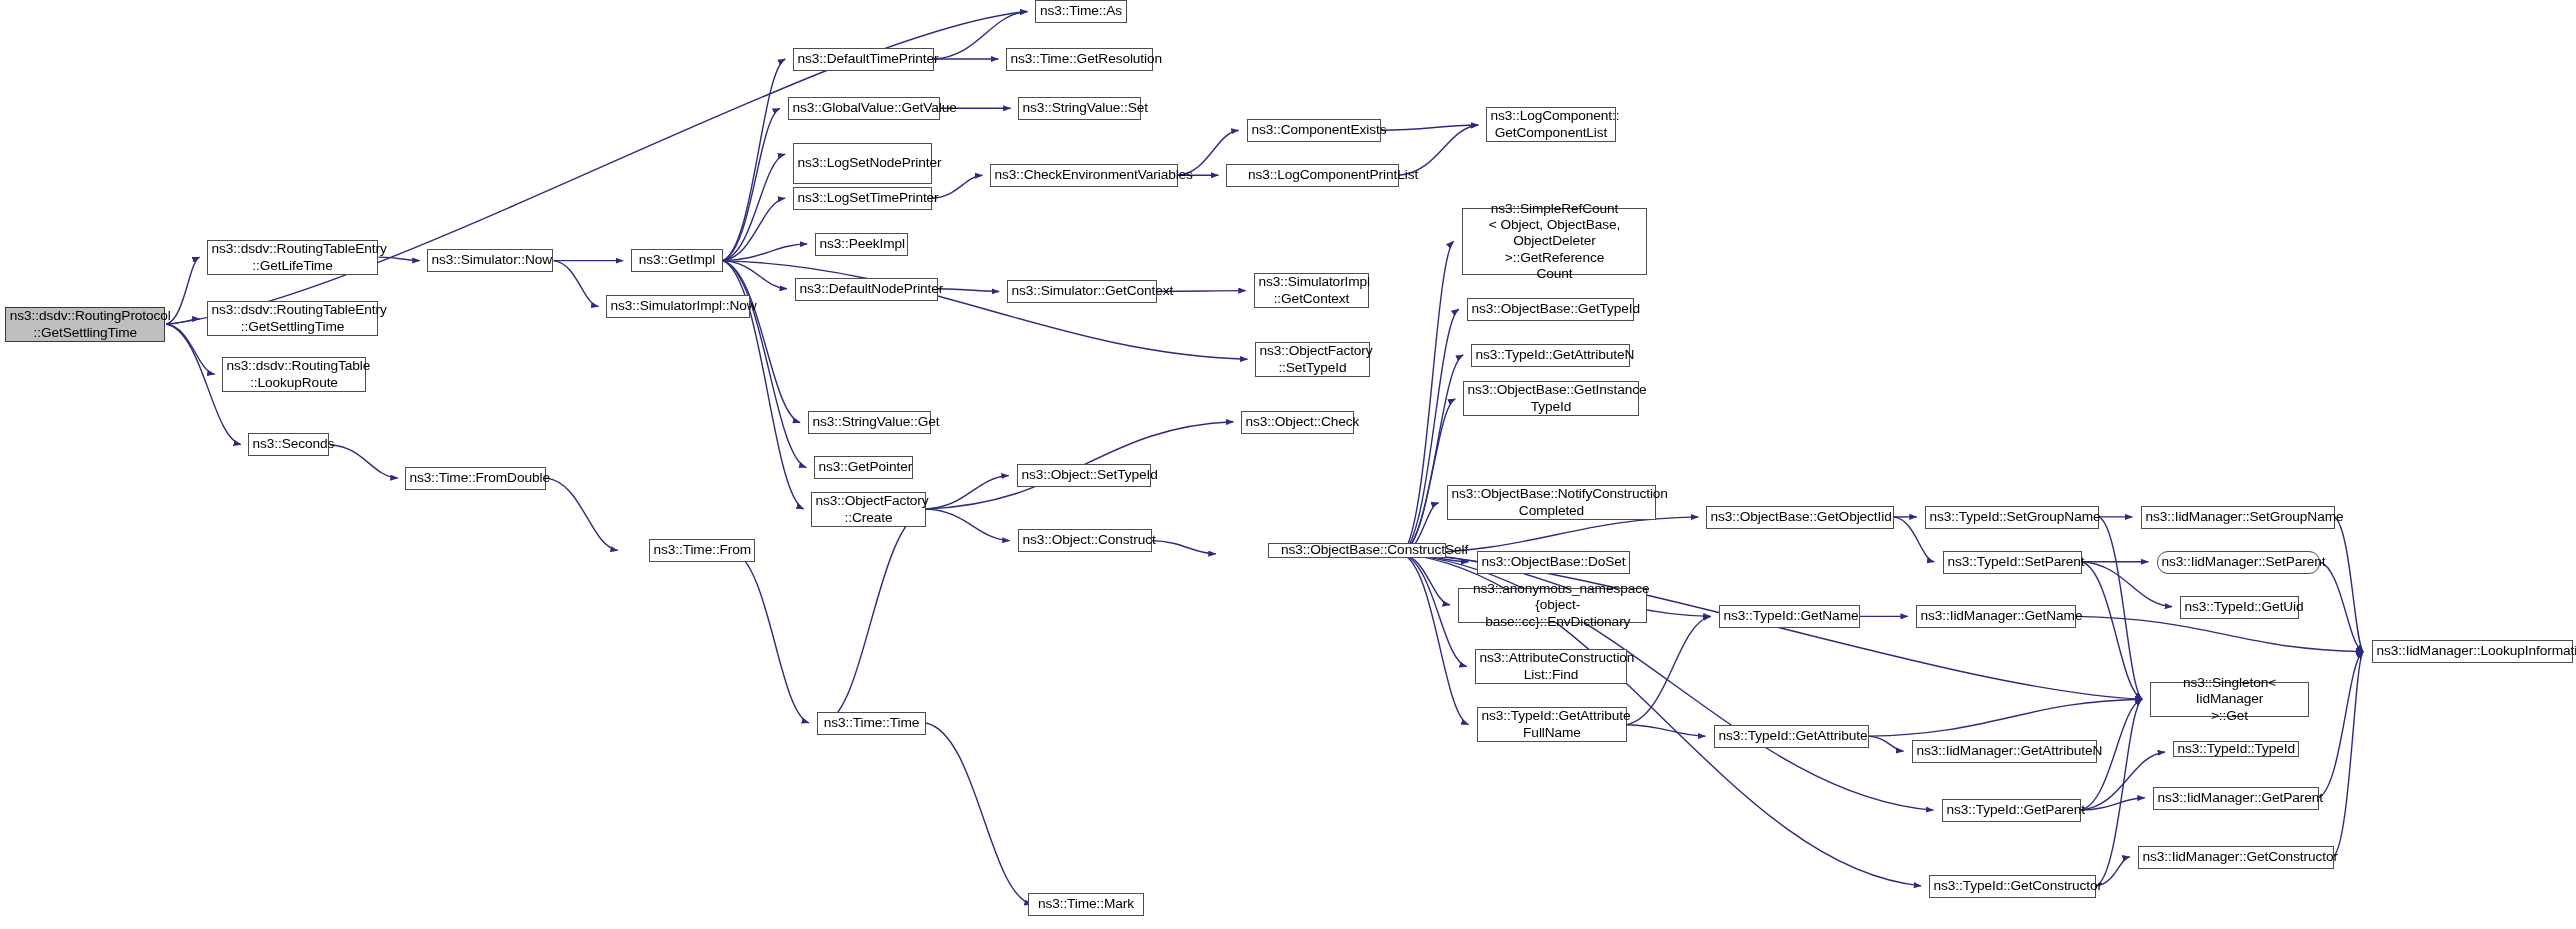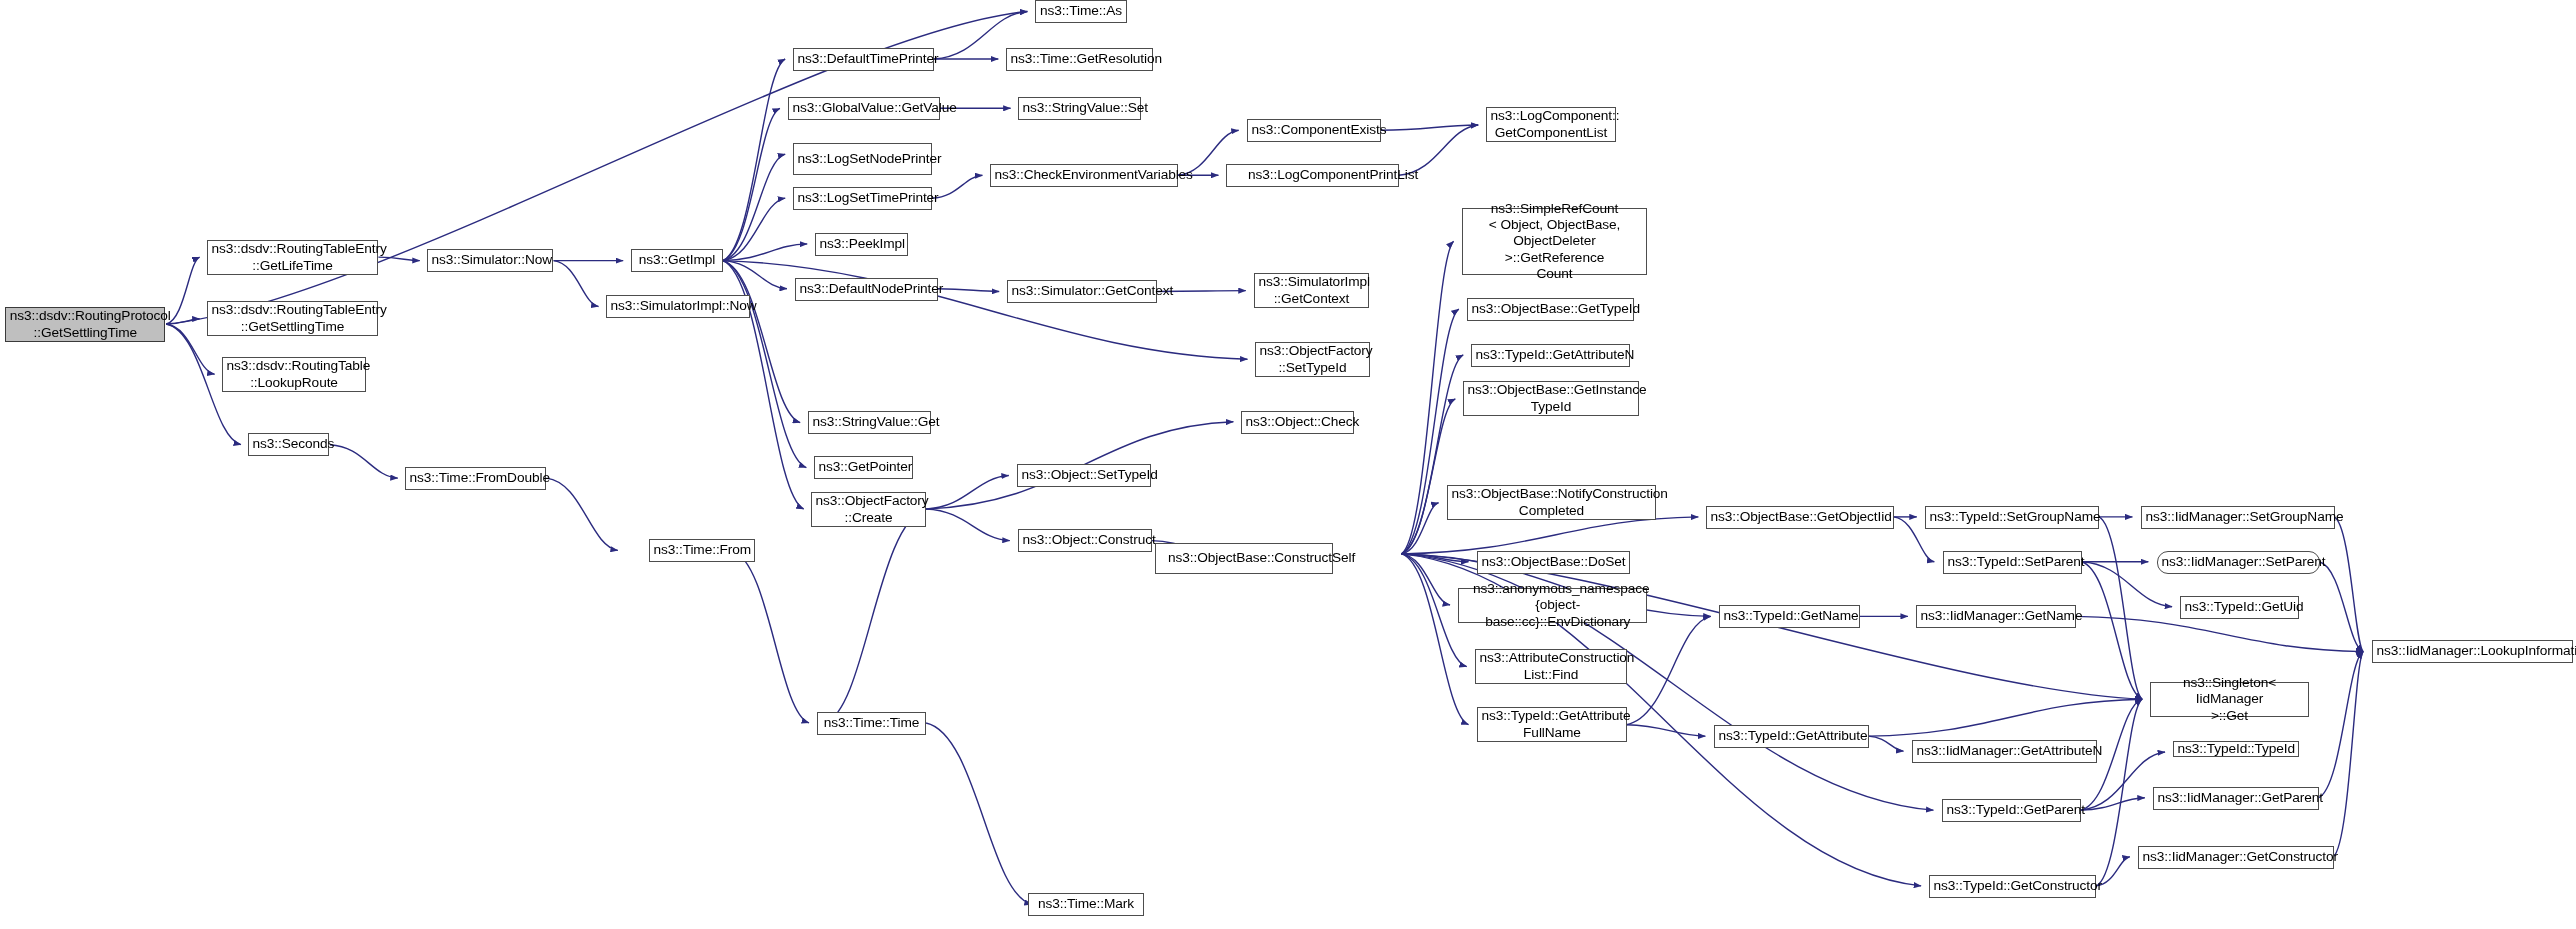--- a/index.html
+++ b/index.html
@@ -134,21 +134,21 @@
       <div class="node" style="left: 207px; top: 301px; width: 171px; height: 35px;"><span>ns3::dsdv::RoutingTableEntry
 ::GetSettlingTime</span></div>
       <div class="node" style="left: 222px; top: 357px; width: 144px; height: 35px;"><span>ns3::dsdv::RoutingTable
 ::LookupRoute</span></div>
       <div class="node" style="left: 248px; top: 433px; width: 81px; height: 23px;"><span>ns3::Seconds</span></div>
       <div class="node" style="left: 427px; top: 249px; width: 126px; height: 23px;"><span>ns3::Simulator::Now</span></div>
       <div class="node" style="left: 606px; top: 295px; width: 144px; height: 23px;"><span>ns3::SimulatorImpl::Now</span></div>
       <div class="node" style="left: 631px; top: 249px; width: 92px; height: 23px; align-items: center;"><span>ns3::GetImpl</span></div>
       <div class="node" style="left: 793px; top: 48px; width: 141px; height: 23px;"><span>ns3::DefaultTimePrinter</span></div>
       <div class="node" style="left: 788px; top: 97px; width: 152px; height: 23px;"><span>ns3::GlobalValue::GetValue</span></div>
-      <div class="node" style="left: 793px; top: 143px; width: 139px; height: 32px;"><span>ns3::LogSetNodePrinter</span></div>
+      <div class="node" style="left: 793px; top: 143px; width: 139px; height: 41px;"><span>ns3::LogSetNodePrinter</span></div>
       <div class="node" style="left: 793px; top: 187px; width: 139px; height: 23px;"><span>ns3::LogSetTimePrinter</span></div>
       <div class="node" style="left: 815px; top: 233px; width: 93px; height: 23px;"><span>ns3::PeekImpl</span></div>
       <div class="node" style="left: 795px; top: 278px; width: 143px; height: 23px;"><span>ns3::DefaultNodePrinter</span></div>
       <div class="node" style="left: 808px; top: 411px; width: 123px; height: 23px;"><span>ns3::StringValue::Get</span></div>
       <div class="node" style="left: 814px; top: 456px; width: 99px; height: 23px;"><span>ns3::GetPointer</span></div>
       <div class="node" style="left: 811px; top: 492px; width: 115px; height: 35px;"><span>ns3::ObjectFactory
 ::Create</span></div>
       <div class="node" style="left: 1035px; top: 0px; width: 92px; height: 23px;"><span>ns3::Time::As</span></div>
       <div class="node" style="left: 1006px; top: 48px; width: 147px; height: 23px;"><span>ns3::Time::GetResolution</span></div>
       <div class="node" style="left: 1018px; top: 97px; width: 123px; height: 23px;"><span>ns3::StringValue::Set</span></div>
@@ -158,21 +158,21 @@
       <div class="node" style="left: 1486px; top: 107px; width: 130px; height: 35px;"><span>ns3::LogComponent::
 GetComponentList</span></div>
       <div class="node" style="left: 1007px; top: 280px; width: 150px; height: 23px;"><span>ns3::Simulator::GetContext</span></div>
       <div class="node" style="left: 1254px; top: 273px; width: 115px; height: 35px;"><span>ns3::SimulatorImpl
 ::GetContext</span></div>
       <div class="node" style="left: 1255px; top: 342px; width: 115px; height: 35px;"><span>ns3::ObjectFactory
 ::SetTypeId</span></div>
       <div class="node" style="left: 1241px; top: 411px; width: 113px; height: 23px;"><span>ns3::Object::Check</span></div>
       <div class="node" style="left: 1017px; top: 464px; width: 134px; height: 23px;"><span>ns3::Object::SetTypeId</span></div>
       <div class="node" style="left: 1018px; top: 529px; width: 134px; height: 23px;"><span>ns3::Object::Construct</span></div>
-      <div class="node" style="left: 1155px; top: 543px; width: 178px; height: 31px; padding-left: 12px;"><span>ns3::ObjectBase::ConstructSelf</span></div>
+      <div class="node" style="left: 1268px; top: 543px; width: 178px; height: 15px; padding-left: 12px;"><span>ns3::ObjectBase::ConstructSelf</span></div>
       <div class="node" style="left: 1462px; top: 208px; width: 185px; height: 67px;"><span>ns3::SimpleRefCount
 &lt; Object, ObjectBase,
 ObjectDeleter &gt;::GetReference
 Count</span></div>
       <div class="node" style="left: 1467px; top: 298px; width: 167px; height: 23px;"><span>ns3::ObjectBase::GetTypeId</span></div>
       <div class="node" style="left: 1471px; top: 344px; width: 159px; height: 23px;"><span>ns3::TypeId::GetAttributeN</span></div>
       <div class="node" style="left: 1463px; top: 381px; width: 176px; height: 35px;"><span>ns3::ObjectBase::GetInstance
 TypeId</span></div>
       <div class="node" style="left: 1447px; top: 485px; width: 209px; height: 35px;"><span>ns3::ObjectBase::NotifyConstruction
 Completed</span></div>

